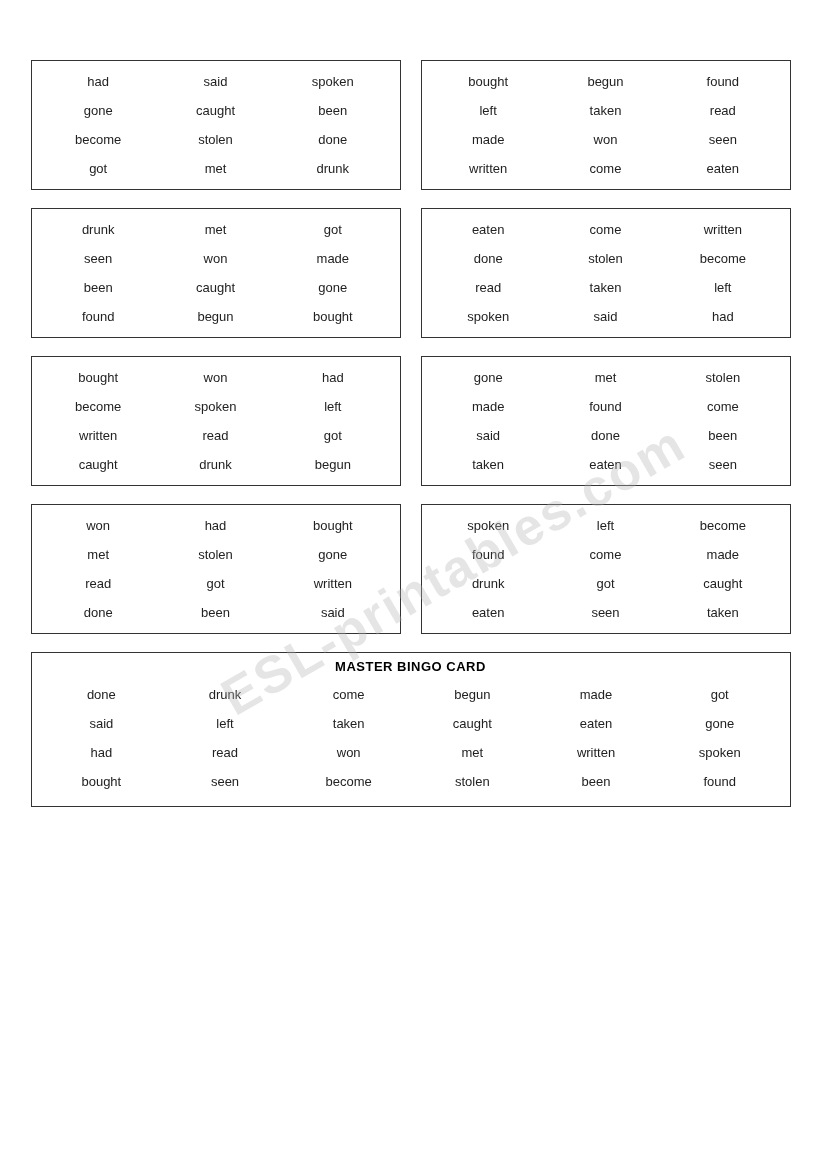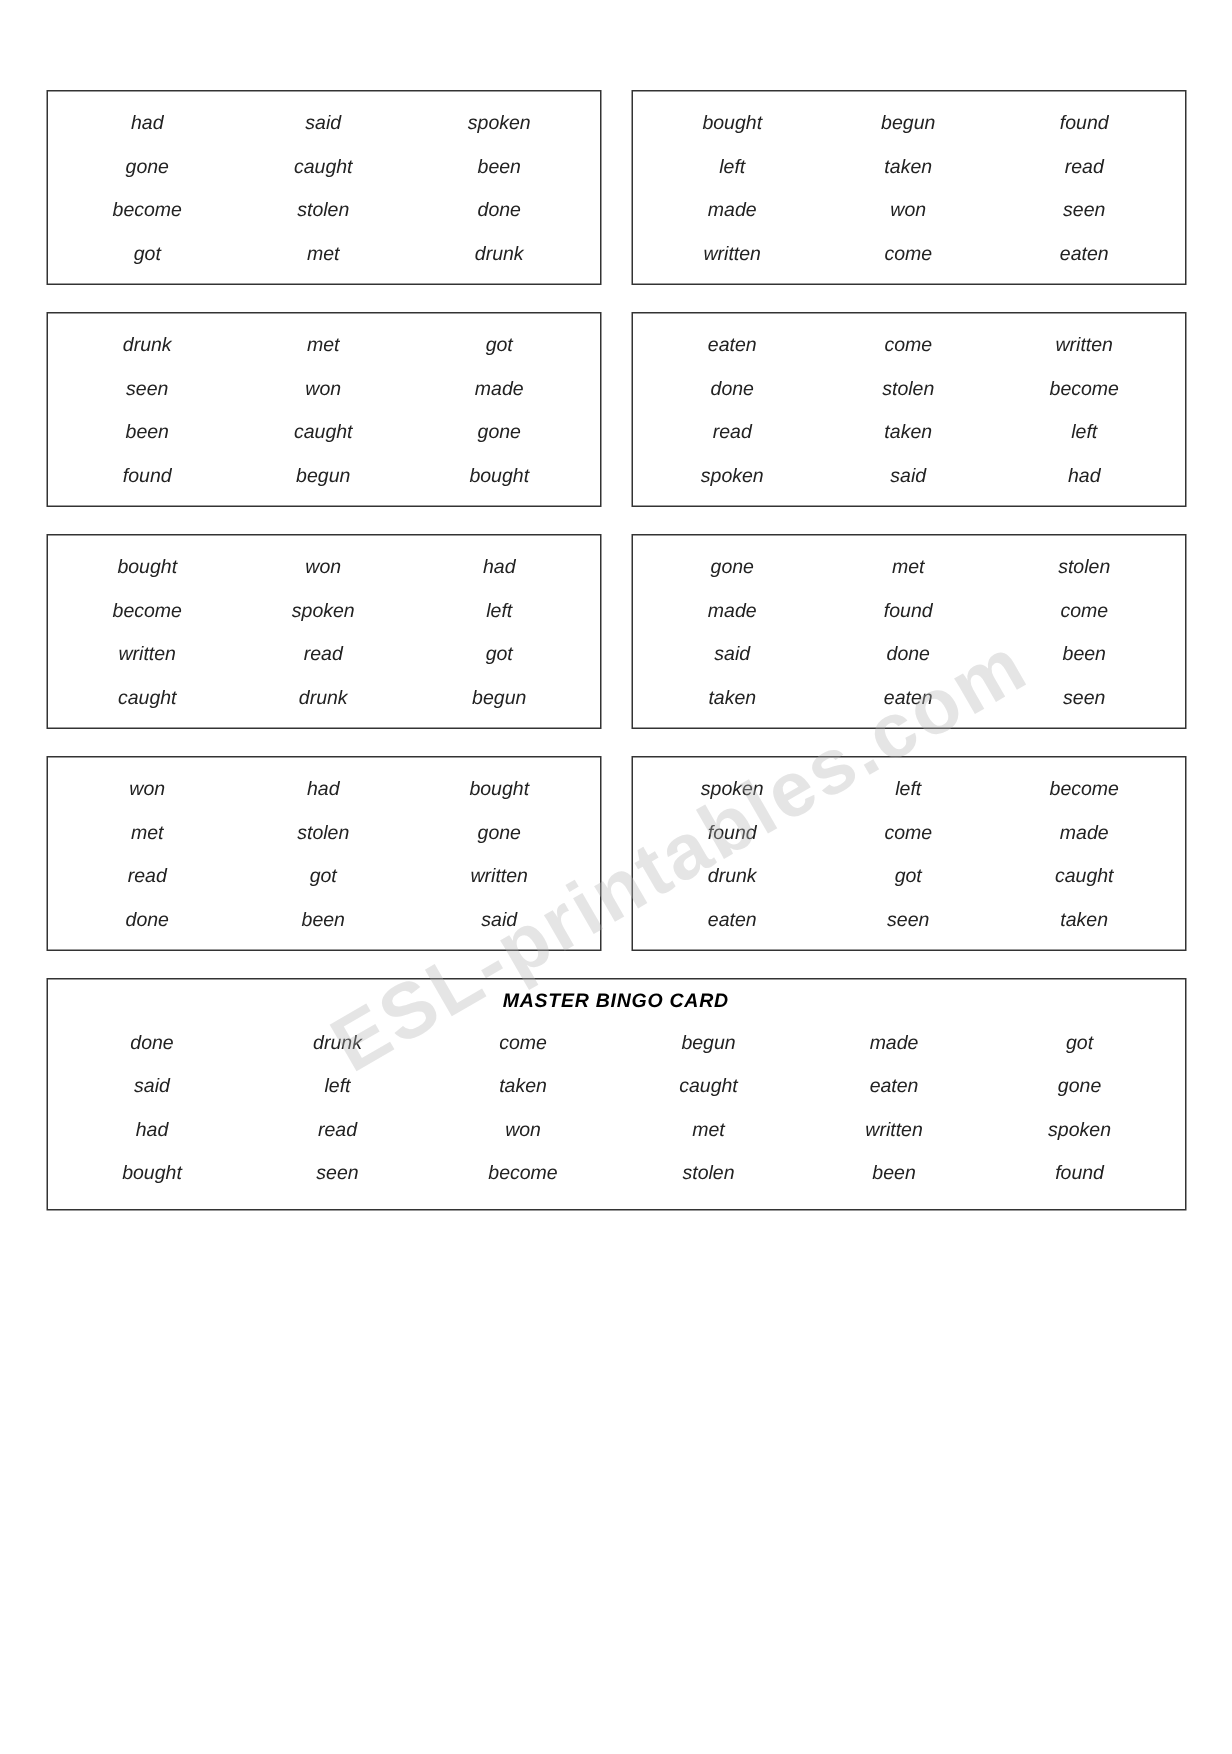--- a/index.html
+++ b/index.html
@@ -9,21 +9,20 @@
       font-size: 13px;
       width: 821px;
       min-height: 1169px;
       display: flex;
       justify-content: center;
       align-items: flex-start;
       padding: 60px 30px 40px;
     }
     .page {
       width: 760px;
-      font-style: italic;
     }
     .cards-row {
       display: flex;
       gap: 20px;
       margin-bottom: 18px;
     }
     .bingo-card {
       border: 1.5px solid #333;
       flex: 1;
       padding: 6px 4px;

